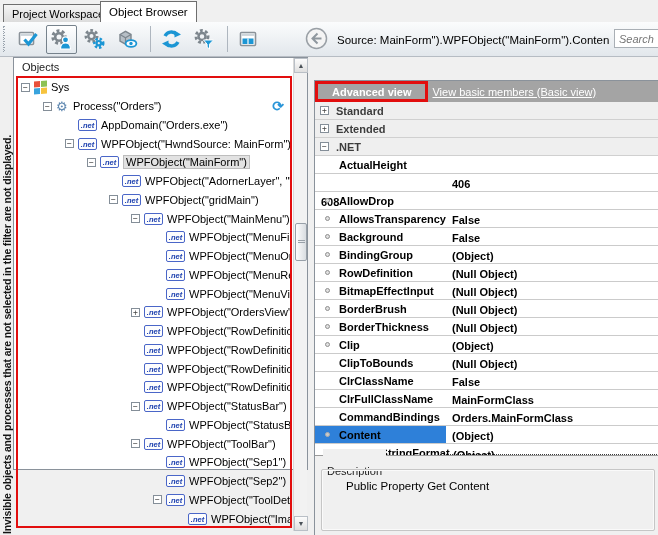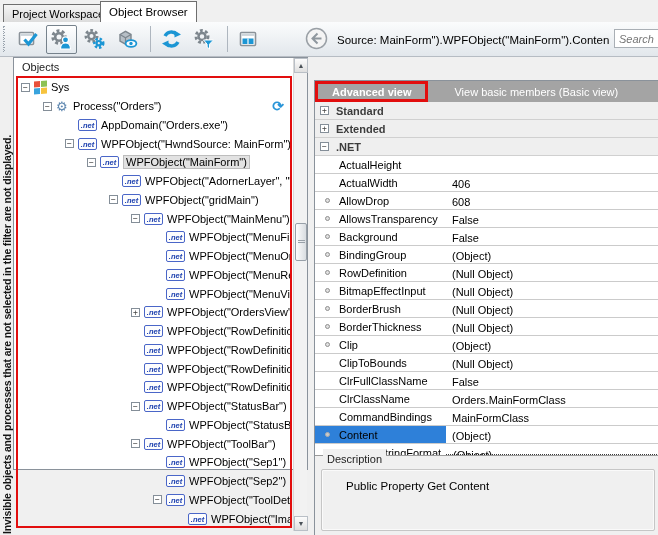--- a/index.html
+++ b/index.html
@@ -49,38 +49,38 @@
   .sthumb i { display:block; width:7px; height:5px; background:repeating-linear-gradient(to bottom,#98a0a8 0 1px,transparent 1px 2.5px); }
 
   
   .rtabs { position:absolute; top:57px; height:23px; }
   .rtab { position:absolute; border:1px solid #8a929b; border-bottom:none; padding:0 9px; display:flex; align-items:center; }
   .rtab.active { background:#fff; z-index:3; top:0; height:24px; font-size:11.5px; }
   .rtab.inactive { top:3px; height:21px; background:linear-gradient(#f6f6f6,#dfdfdf); color:#333; }
   .rcontent { position:absolute; left:314px; top:80px; width:344px; height:455px; background:#f97316; border-left:1px solid #8a929b; border-top:1px solid #8a929b; overflow:hidden; }
   .advbar { position:absolute; left:0; top:0; width:344px; height:21px; background:#a4a4a4; display:flex; align-items:center; }
   .advsel { height:21px; border:3px solid #e20e0e; display:flex; align-items:center; padding:0 14px; color:#fff; font-weight:bold; }
-  .basiclink { color:#fff; margin-left:26px; cursor:pointer; }
+  .basiclink { color:#fff; text-decoration:underline; margin-left:4px; cursor:pointer; }
 
   .grid { position:absolute; left:0; top:21px; width:344px; height:353px; overflow:hidden; background:#fff; }
   .gsec { height:18px; display:flex; align-items:center; background:#efefef; border-bottom:1px solid #d0d0d0; font-weight:bold; color:#3c3c3c; }
   .gsec .exp { margin:0 7px 0 5px; }
-  .gprop { height:18px; display:flex; border-bottom:1px solid #cbcbcb; align-items:stretch; }
+  .gprop { height:18px; display:flex; border-bottom:1px solid #cbcbcb; align-items:stretch;font-weight:bold; }
   .gnamecell { width:131px; flex:none; display:flex; align-items:center; }
   .gmark { width:24px; flex:none; display:flex; justify-content:center; }
   .gmark i { width:5px; height:5px; border-radius:50%; border:1px solid #8f8f8f; background:#e0e0e0; }
   .gname { color:#000; }
   .gval { flex:1; display:flex; align-items:center; padding-left:6px;margin-top:28px; }
   .gprop.sel .gnamecell { background:#2e80d9; color:#fff; }
   .gprop.sel .gmark i { background:#c9c9c9; border-color:#aeaeae; }
   .gprop.sel .gval { border:1px dotted #3a3a3a; background:#fff; }
 
   .descarea { position:absolute; left:0; top:374px; width:344px; height:81px; background:#f0f0f0; border-top:1px solid #9a9a9a; }
   .groupbox { position:absolute; left:6px; top:13px; width:334px; height:62px; border:1px solid #c6c6c6; border-radius:2px; box-shadow:inset 0 0 0 1px #fafafa; }
-  .gb-legend { position:absolute; left:8px; top:-7px; background:#f0f0f0; padding:4px 4px; color:#222; }
+  .gb-legend { position:absolute; left:8px; top:-7px; background:#f0f0f0; padding:16px 4px; color:#222; }
   .gb-text { position:absolute; left:12px; top:10px; color:#000; font-size:11.5px;padding-left:12px; }
 
   svg { display:block; }
 </style>
 </head>
 <body>
 
 <div id="app">
 
   <div class="doc-tabs">
@@ -348,24 +348,20 @@
           <span class="gsecl">.NET</span>
         </div>
         <div class="gprop">
           <div class="gnamecell">
             <span class="gmark"></span>
             <span class="gname">ActualHeight</span>
           </div>
           <div class="gval">406</div>
         </div>
         <div class="gprop">
-          <div class="gnamecell">
-            <span class="gmark"></span>
-            <span class="gname">ActualWidth</span>
-          </div>
           <div class="gval">608</div>
         </div>
         <div class="gprop">
           <div class="gnamecell">
             <span class="gmark">
               <i></i>
             </span>
             <span class="gname">AllowDrop</span>
           </div>
           <div class="gval">False</div>
@@ -445,30 +441,30 @@
         <div class="gprop">
           <div class="gnamecell">
             <span class="gmark"></span>
             <span class="gname">ClipToBounds</span>
           </div>
           <div class="gval">False</div>
         </div>
         <div class="gprop">
           <div class="gnamecell">
             <span class="gmark"></span>
+            <span class="gname">ClrClassName</span>
+          </div>
+          <div class="gval">MainFormClass</div>
+        </div>
+        <div class="gprop">
+          <div class="gnamecell">
+            <span class="gmark"></span>
             <span class="gname">ClrFullClassName</span>
           </div>
           <div class="gval">Orders.MainFormClass</div>
-        </div>
-        <div class="gprop">
-          <div class="gnamecell">
-            <span class="gmark"></span>
-            <span class="gname">ClrClassName</span>
-          </div>
-          <div class="gval">MainFormClass</div>
         </div>
         <div class="gprop">
           <div class="gnamecell">
             <span class="gmark"></span>
             <span class="gname">CommandBindings</span>
           </div>
           <div class="gval">(Object)</div>
         </div>
         <div class="gprop sel">
           <div class="gnamecell">

